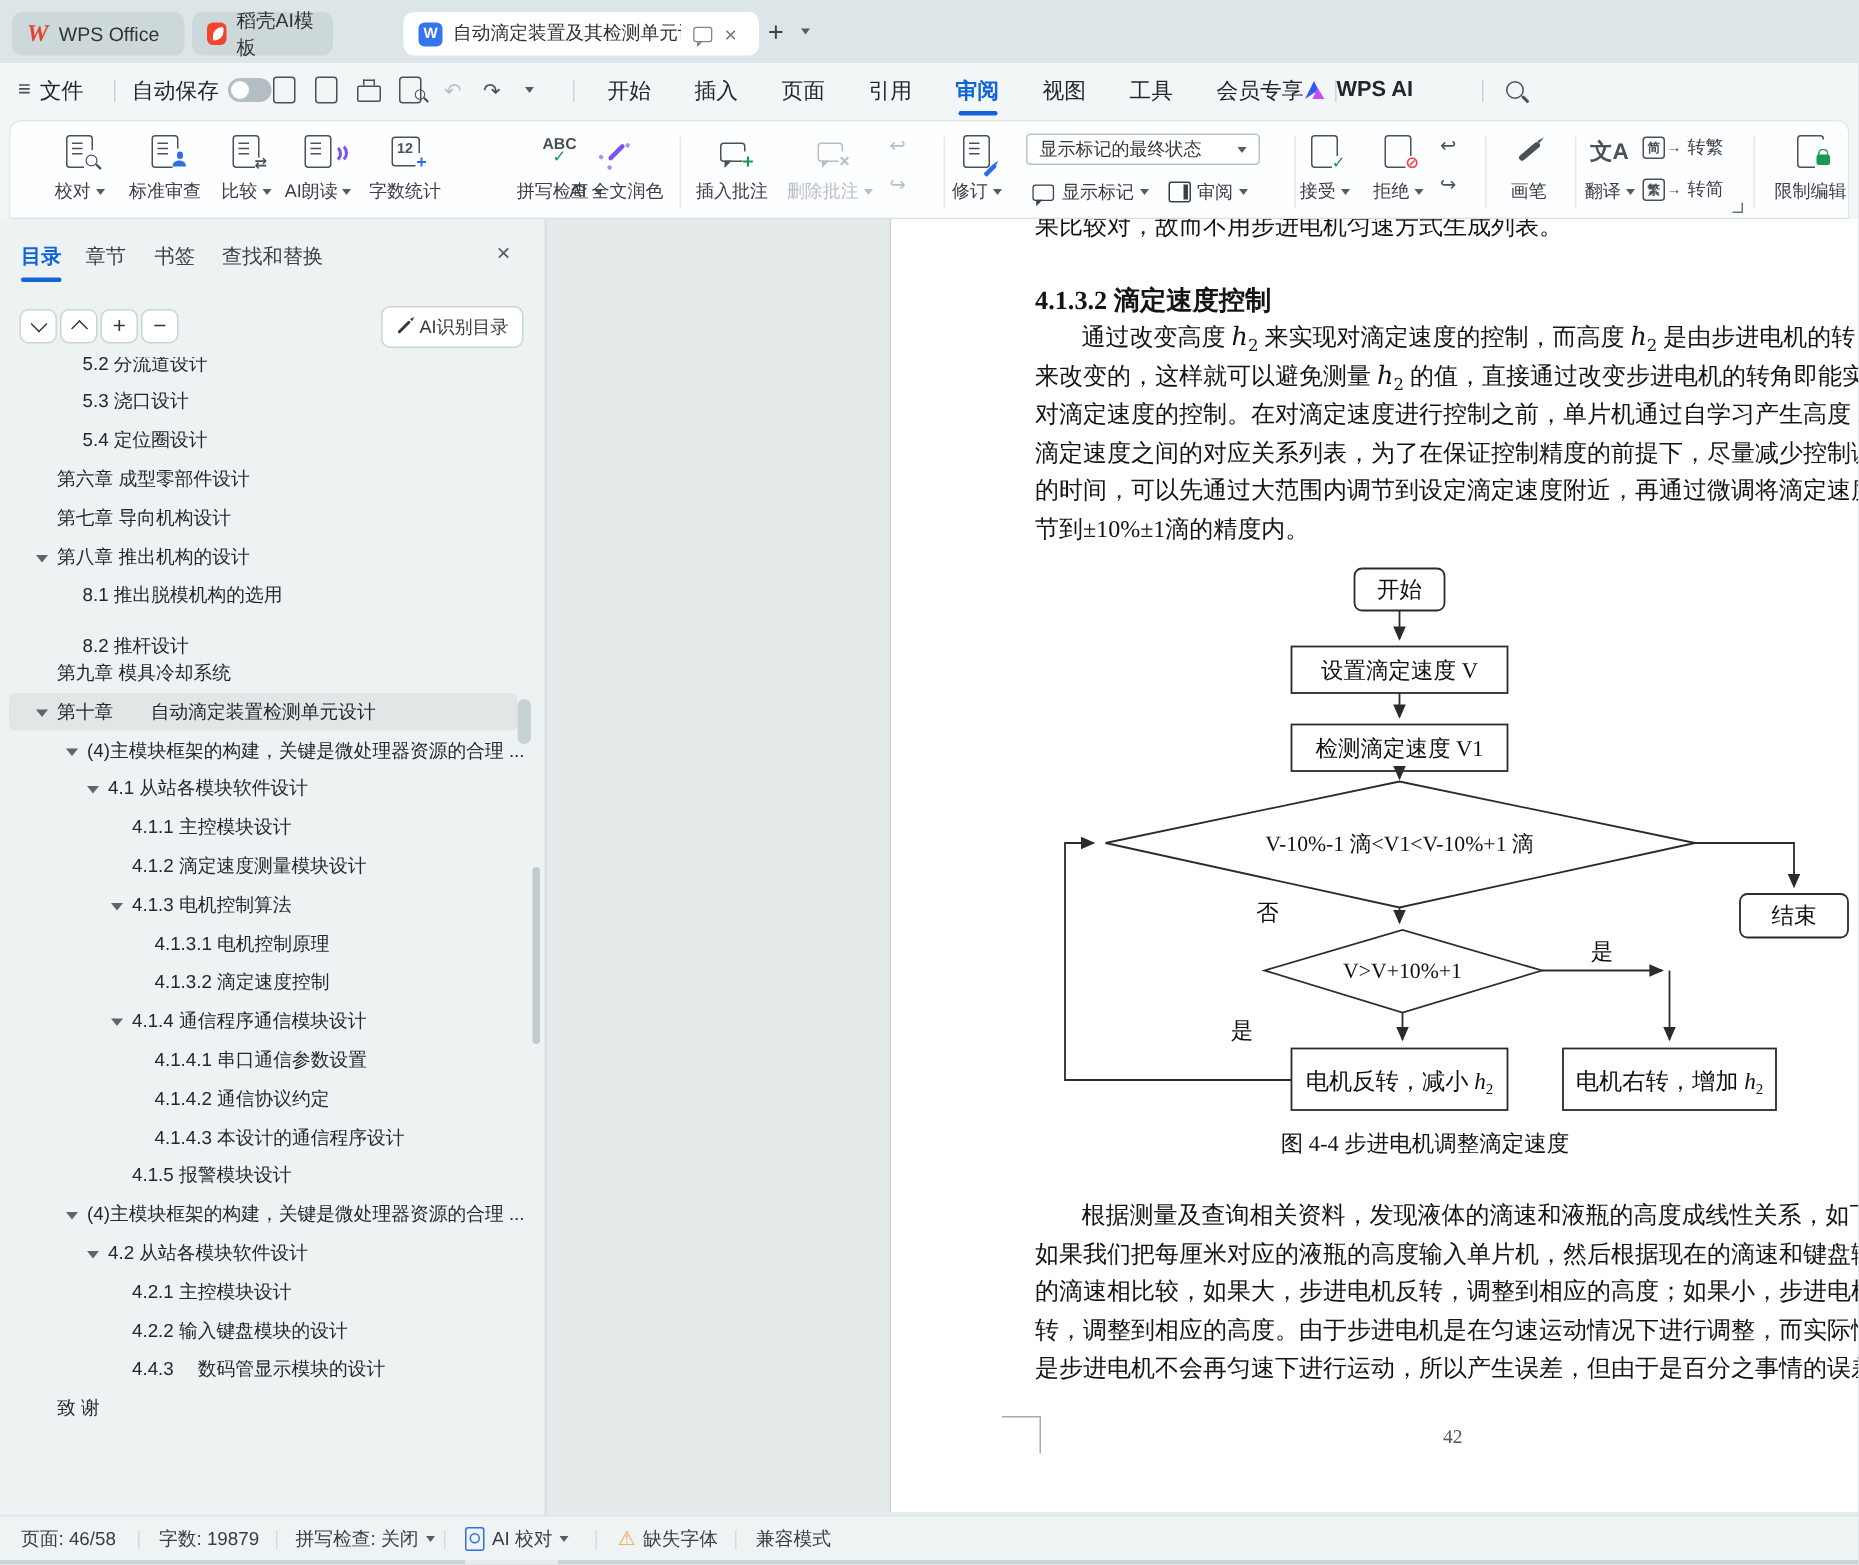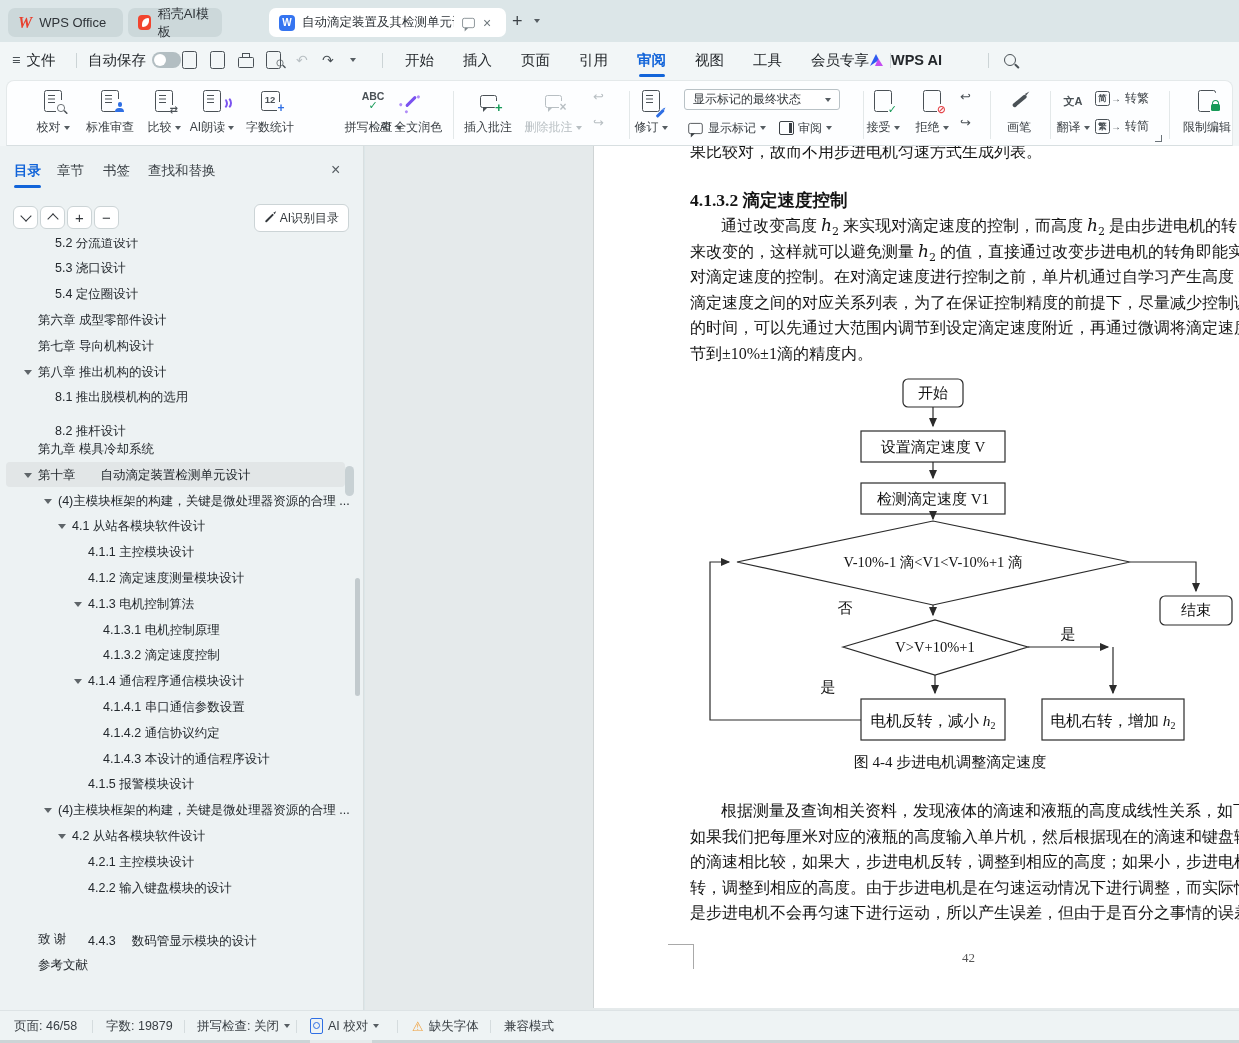--- a/index.html
+++ b/index.html
@@ -362,21 +362,21 @@
           </div>
         <div class="rlb">
             <span>画笔</span>
           </div>
       </div>
 
       <div class="rdiv" style="left:1043px;"></div>
 
       <div class="rb" style="left:1040px;width:52px;">
         <div class="ric">
-            <span style="font-size:11px;font-weight:700;">文A</span>
+            <span style="font-size:15px;font-weight:700;">文A</span>
           </div>
         <div class="rlb">
             <span>翻译</span>
             <span class="cv"></span>
           </div>
       </div>
       <div class="rs" style="left:1088px;top:6px;">
         <span class="sqg">简</span>
         <span style="font-size:10px;color:#4a5156;margin-left:-3px;">→</span>
         <span>转繁</span>
@@ -511,28 +511,25 @@
         <div class="trow" style="top: 585.4px;">
           <span class="tri" style="left: 58px;"></span>
           <span class="tt" style="left: 72px;">4.2  从站各模块软件设计</span>
         </div>
         <div class="trow" style="top: 611.2px;">
           <span class="tt" style="left: 88px;">4.2.1  主控模块设计</span>
         </div>
         <div class="trow" style="top: 637px;">
           <span class="tt" style="left: 88px;">4.2.2  输入键盘模块的设计</span>
         </div>
-        <div class="trow" style="top: 690px; padding-left: 32px;">
+        <div class="trow" style="top: 662px; padding-left: 32px;">
           <span class="tt" style="left: 88px;">4.4.3　 数码管显示模块的设计</span>
         </div>
         <div class="trow" style="top: 688.6px;">
           <span class="tt" style="left: 38px;">致  谢</span>
-        </div>
-        <div class="trow" style="top: 714.4px;">
-          <span class="tt" style="left: 38px;">参考文献</span>
         </div>
       </div>
     <div class="sb-scroll"></div>
     <div class="sb-handle"></div>
   </div>
 
   <div class="workspace"></div>
   <div class="page">
 
     <div class="dline" style="top:-5px;"><span>果比较对，故而不用步进电机匀速方式生成列表。</span></div>

